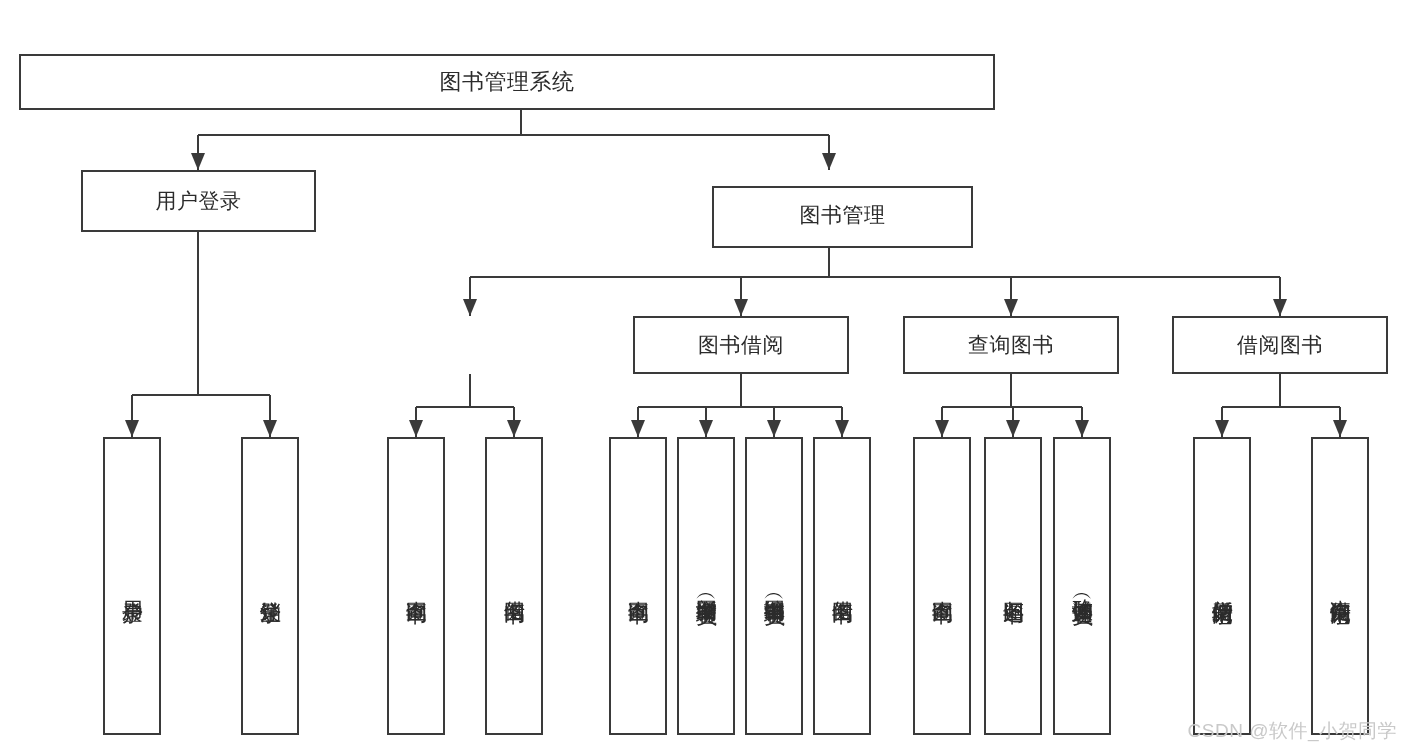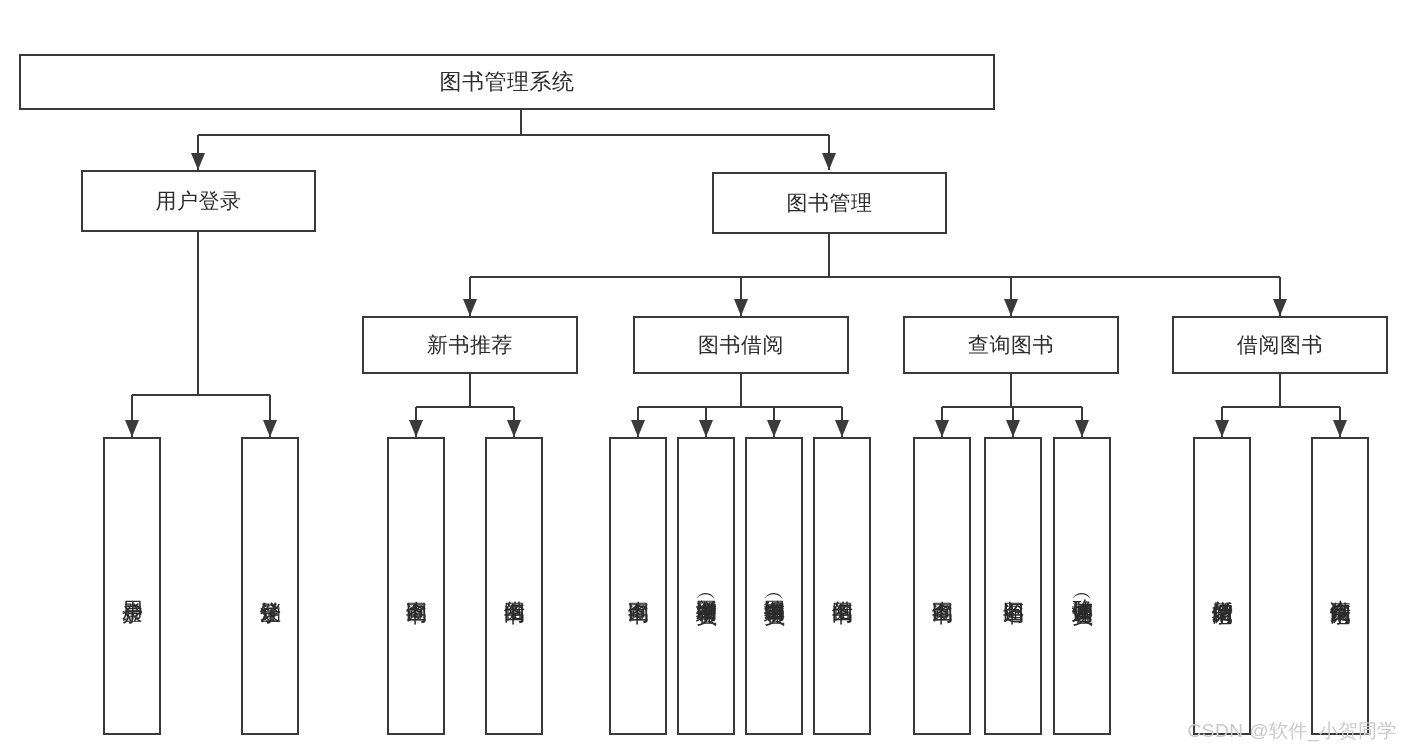--- a/index.html
+++ b/index.html
@@ -134,27 +134,24 @@
       <polygon points="1333,420 1347,420 1340,437" fill="#3a3a3a"></polygon>
     </svg>
 
   <div class="node h title" id="node-title" style="left: 19px; top: 12px; width: 976px; height: 56px; margin-top: 42px;">
     <span class="lbl">图书管理系统</span>
   </div>
 
   <div class="node h" id="node-l2-0" style="left: 81px; top: 170px; width: 235px; height: 62px;">
     <span class="lbl">用户登录</span>
   </div>
-  <div class="node h" id="node-l2-1" style="left: 712px; top: 172px; width: 235px; height: 62px;">
+  <div class="node h" id="node-l2-1" style="left: 712px; top: 186px; width: 261px; height: 62px; font-family: Liberation Mono, monospace;">
     <span class="lbl">图书管理</span>
   </div>
 
-  <div class="node h" id="node-l3-0" style="left: 362px; top: 316px; width: 216px; height: 58px;">
-    <span class="lbl">新书推荐</span>
-  </div>
   <div class="node h" id="node-l3-1" style="left: 633px; top: 316px; width: 216px; height: 58px;">
     <span class="lbl">图书借阅</span>
   </div>
   <div class="node h" id="node-l3-2" style="left: 903px; top: 316px; width: 216px; height: 58px;">
     <span class="lbl">查询图书</span>
   </div>
   <div class="node h" id="node-l3-3" style="left: 1172px; top: 316px; width: 216px; height: 58px;">
     <span class="lbl">借阅图书</span>
   </div>
 

